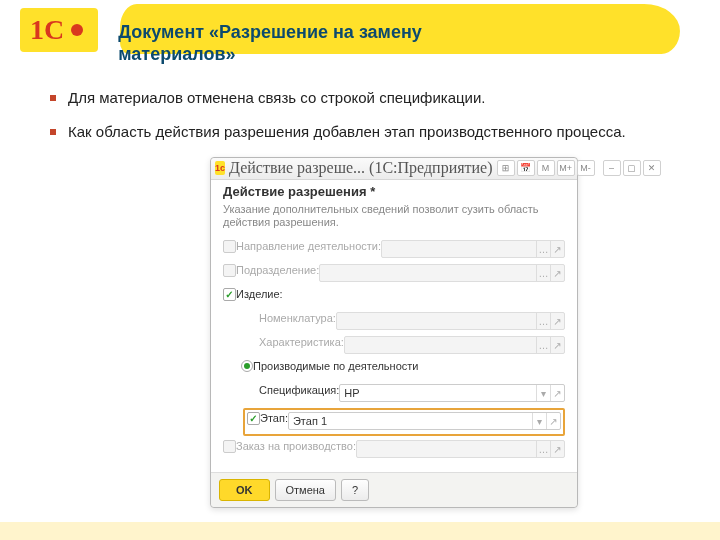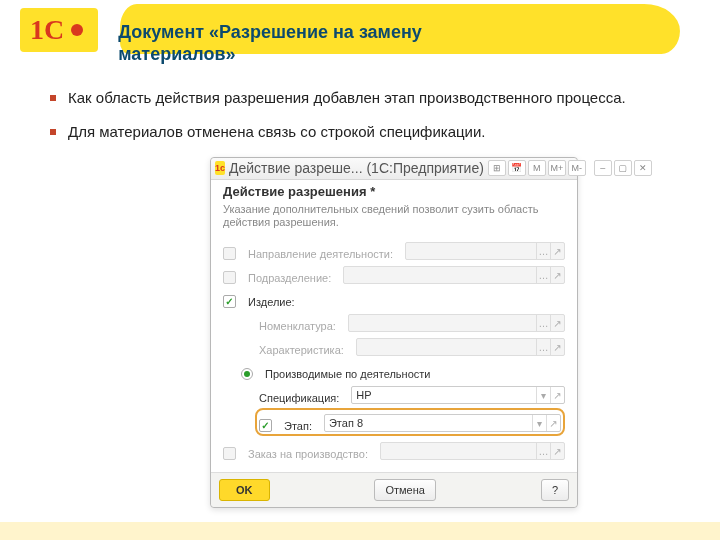--- a/index.html
+++ b/index.html
@@ -109,37 +109,37 @@
   }
   .titlebar .mini-logo {
     width: 14px; height: 14px;
     background: #ffe12a;
     border-radius: 2px;
     font-size: 9px;
     color: #d9381e;
     font-weight: bold;
     display:flex;align-items:center;justify-content:center;
   }
-  .titlebar .t-text { flex: 0 0 auto; color:#555; font-size:14px; margin-right:auto;}
+  .titlebar .t-text { flex: 0 0 auto; color:#555; font-size:16px; margin-right:auto;font-family:Liberation Serif, serif;}
   .tb-icons { display:flex; gap:2px; align-items:center; }
   .tb-btn {
     width: 18px; height: 16px;
     border: 1px solid #d0d0d0;
     background: #fff;
     border-radius: 2px;
     font-size: 9px; color:#888;
     display:flex;align-items:center;justify-content:center;
     cursor: pointer;
   }
   .tb-sep { width:4px; }
   .winbody { padding: 4px 12px 8px 12px; background:#fff; }
   .section-title { font-weight: bold; font-size: 13px; color:#333; margin-bottom:4px; }
   .hint { color:#888; font-size:11px; line-height:1.25; margin-bottom:10px; }
   .row {
-    display:flex; align-items:flex-end; gap:12px;
+    display:flex; align-items:flex-start; gap:0;
     margin: 4px 0;
     min-height: 20px;
   }
   .row.indent1 { padding-left: 18px; }
   .row.indent2 { padding-left: 36px; }
   .cb {
     width: 13px; height: 13px;
     border: 1px solid #aaa; background:#fff;
     border-radius: 2px;
     display:flex;align-items:center;justify-content:center;
@@ -170,29 +170,29 @@
   .field .fbtn {
     width:14px; height:16px;
     border-left:1px solid #ddd;
     color:#aaa; font-size:10px;
     display:flex;align-items:center;justify-content:center;
     cursor:pointer;
   }
   .field .val { flex:1; font-size:11px; overflow:hidden; white-space:nowrap; }
   .hl {
     border:2px solid #e8a43a;
-    border-radius:8px;
+    border-radius:2px;
     padding:2px;
-    margin:2px 0 2px 32px;
+    margin:2px 0 2px 20px;
   }
   .footer {
     background:#f3f3f1;
     border-top:1px solid #ddd;
     padding:6px 8px;
-    display:flex; justify-content:space-between; gap:19px;
+    display:flex; justify-content:flex-start; gap:5px;
     border-radius:0 0 4px 4px;
   }
   .btn {
     height:22px; padding:0 10px;
     border:1px solid #bbb; background:linear-gradient(#fefefe,#ececec);
     border-radius:3px; font-size:11px; color:#333; cursor:pointer;
     display:flex;align-items:center;
   }
   .btn.primary { background:#ffd92a; border-color:#d9b400; font-weight:bold; padding:0 16px;}
   .bottom-stripe {
@@ -207,22 +207,22 @@
   <div class="brush"></div>
   <div class="logo-wrap">
     <span class="logo-1c">1C</span>
     <span class="logo-sun"></span>
   </div>
   <div class="title">Документ «Разрешение на замену материалов»</div>
 </div>
 
 <div class="content">
   <ul class="bullets">
+    <li>Для материалов отменена связь со строкой спецификации.</li>
     <li>Как область действия разрешения добавлен этап производственного процесса.</li>
-    <li>Для материалов отменена связь со строкой спецификации.</li>
   </ul>
 
   <div class="window">
     <div class="titlebar">
       <span class="mini-logo">1c</span>
       <span class="t-text">Действие разреше... (1С:Предприятие)</span>
       <div class="tb-icons">
         <span class="tb-btn">⊞</span>
         <span class="tb-btn">📅</span>
         <span class="tb-btn">M</span>
@@ -292,21 +292,21 @@
           <span class="fbtn">▾</span>
           <span class="fbtn">↗</span>
         </div>
       </div>
 
       <div class="hl">
         <div class="row" style="margin:0;">
           <span class="cb checked"></span>
           <span class="lbl">Этап:</span>
           <div class="field">
-            <span class="val">Этап 8</span>
+            <span class="val">Этап 1</span>
             <span class="fbtn">▾</span>
             <span class="fbtn">↗</span>
           </div>
         </div>
       </div>
 
       <div class="row">
         <span class="cb disabled"></span>
         <span class="lbl disabled">Заказ на производство:</span>
         <div class="field disabled">

